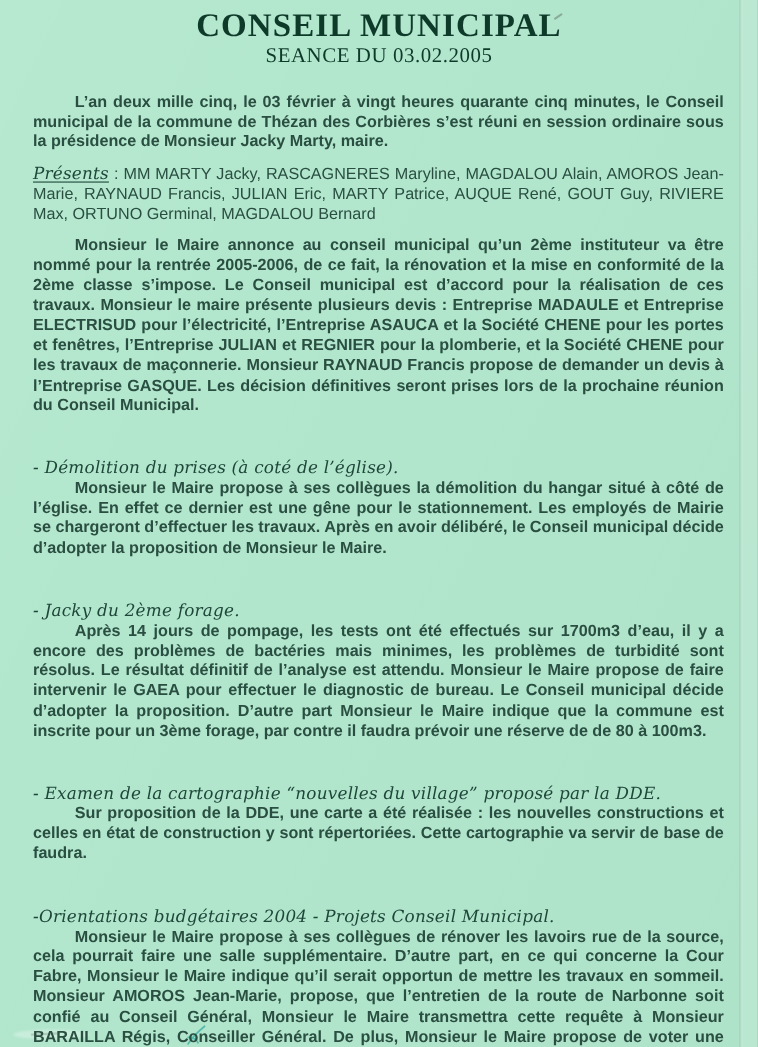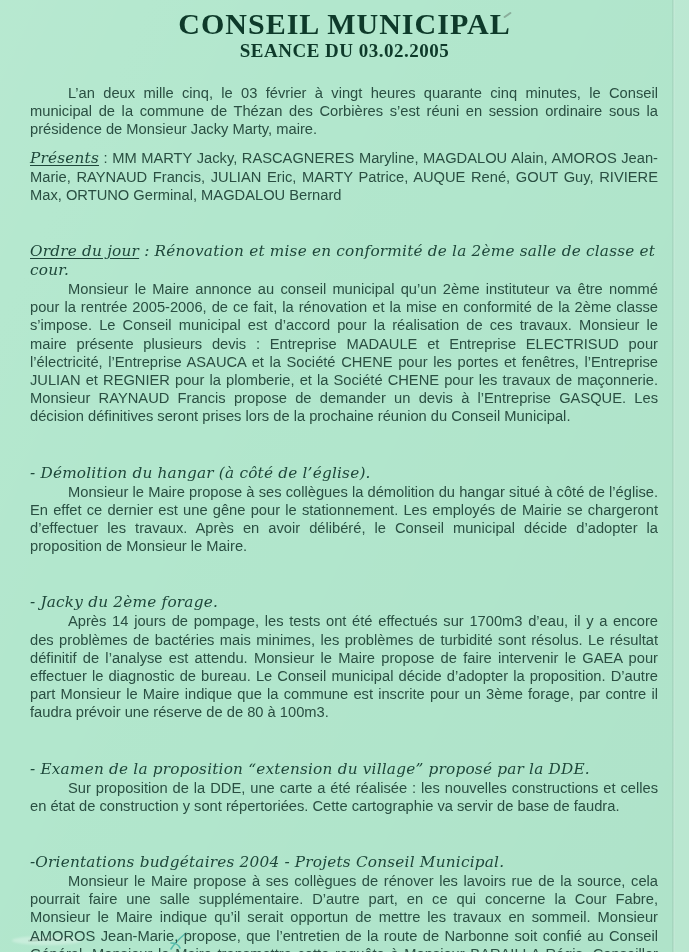--- a/index.html
+++ b/index.html
@@ -52,36 +52,36 @@
     font-family:"Liberation Serif", serif;
     font-weight:bold;
     font-size:30px;
     letter-spacing:1px;
     color:var(--title-ink);
     line-height:33px;
   }
   h2{
     margin:0;
     font-family:"Liberation Serif", serif;
-    font-weight:bold;
+    font-weight:normal;
     font-size:19px;
     letter-spacing:0.5px;
     color:var(--title-ink);
     line-height:22px;
   }
   
   main{position:absolute;top:84px;left:30px;width:628px;}
   p{margin:0;}
   .body{
     font-size:14.7px;
     line-height:18.2px;
     text-align:justify;
     color:var(--ink);
   }
-  .indent{text-indent:38px;}
+  .indent{text-indent:38px;font-weight:bold;}
   .presents{margin-top:10px;}
   section{margin-top:10px;}
   .heading{
     font-family:"DejaVu Serif", serif;
     font-style:italic;
     font-size:15.3px;
     line-height:19px;
     color:var(--heading-ink);
     letter-spacing:0.2px;
     margin-top:38px;
@@ -107,36 +107,35 @@
     <h2>SEANCE DU 03.02.2005</h2>
   </header>
 
   <main>
 
     <p class="body indent">L’an deux mille cinq, le 03 février à vingt heures quarante cinq minutes, le Conseil municipal de la commune de Thézan des Corbières s’est réuni en session ordinaire sous la présidence de Monsieur Jacky Marty, maire.</p>
 
     <p class="body presents"><span class="heading u">Présents</span><span> : MM MARTY Jacky, RASCAGNERES Maryline, MAGDALOU Alain, AMOROS Jean-Marie, RAYNAUD Francis, JULIAN Eric, MARTY Patrice, AUQUE René, GOUT Guy, RIVIERE Max, ORTUNO Germinal, MAGDALOU Bernard</span></p>
 
     <section>
-      <p class="heading"><span class="u">Ordre du jour</span><span> : Rénovation et mise en conformité de la 2ème salle de classe et cour.</span></p>
       <p class="body indent">Monsieur le Maire annonce au conseil municipal qu’un 2ème instituteur va être nommé pour la rentrée 2005-2006, de ce fait, la rénovation et la mise en conformité de la 2ème classe s’impose. Le Conseil municipal est d’accord pour la réalisation de ces travaux. Monsieur le maire présente plusieurs devis : Entreprise MADAULE et Entreprise ELECTRISUD pour l’électricité, l’Entreprise ASAUCA et la Société CHENE pour les portes et fenêtres, l’Entreprise JULIAN et REGNIER pour la plomberie, et la Société CHENE pour les travaux de maçonnerie. Monsieur RAYNAUD Francis propose de demander un devis à l’Entreprise GASQUE. Les décision définitives seront prises lors de la prochaine réunion du Conseil Municipal.</p>
     </section>
 
     <section>
-      <p class="heading"><span class="u"></span><span>- Démolition du hangar (à côté de l’église).</span></p>
+      <p class="heading"><span class="u"></span><span>- Démolition du prises (à coté de l’église).</span></p>
       <p class="body indent">Monsieur le Maire propose à ses collègues la démolition du hangar situé à côté de l’église. En effet ce dernier est une gêne pour le stationnement. Les employés de Mairie se chargeront d’effectuer les travaux. Après en avoir délibéré, le Conseil municipal décide d’adopter la proposition de Monsieur le Maire.</p>
     </section>
 
     <section>
       <p class="heading"><span class="u"></span><span>- Jacky du 2ème forage.</span></p>
       <p class="body indent">Après 14 jours de pompage, les tests ont été effectués sur 1700m3 d’eau, il y a encore des problèmes de bactéries mais minimes, les problèmes de turbidité sont résolus. Le résultat définitif de l’analyse est attendu. Monsieur le Maire propose de faire intervenir le GAEA pour effectuer le diagnostic de bureau. Le Conseil municipal décide d’adopter la proposition. D’autre part Monsieur le Maire indique que la commune est inscrite pour un 3ème forage, par contre il faudra prévoir une réserve de de 80 à 100m3.</p>
     </section>
 
     <section>
-      <p class="heading"><span class="u"></span><span>- Examen de la proposition “extension du village” proposé par la DDE.</span></p>
+      <p class="heading"><span class="u"></span><span>- Examen de la cartographie “nouvelles du village” proposé par la DDE.</span></p>
       <p class="body indent">Sur proposition de la DDE, une carte a été réalisée : les nouvelles constructions et celles en état de construction y sont répertoriées. Cette cartographie va servir de base de faudra.</p>
     </section>
 
     <section>
       <p class="heading"><span class="u"></span><span>-Orientations budgétaires 2004 - Projets Conseil Municipal.</span></p>
       <p class="body indent">Monsieur le Maire propose à ses collègues de rénover les lavoirs rue de la source, cela pourrait faire une salle supplémentaire. D’autre part, en ce qui concerne la Cour Fabre, Monsieur le Maire indique qu’il serait opportun de mettre les travaux en sommeil. Monsieur AMOROS Jean-Marie, propose, que l’entretien de la route de Narbonne soit confié au Conseil Général, Monsieur le Maire transmettra cette requête à Monsieur BARAILLA Régis, Conseiller Général. De plus, Monsieur le Maire propose de voter une augmentation de 3% des taxes. Dès que les résultats financiers 2004 seront connus, le Conseil Municipal se réunira pour prendre les décisions définitives. Monsieur le Maire précise à ses collègues que la remise en état des chemins communaux par tranches pourrait être envisagée : la SCREG propose un devis s’élevant à 6097 euros les 250 mètres. Cette question sera étudiée en fonction des impératifs budgétaires.</p>
     </section>
 
   </main>
 </div>

